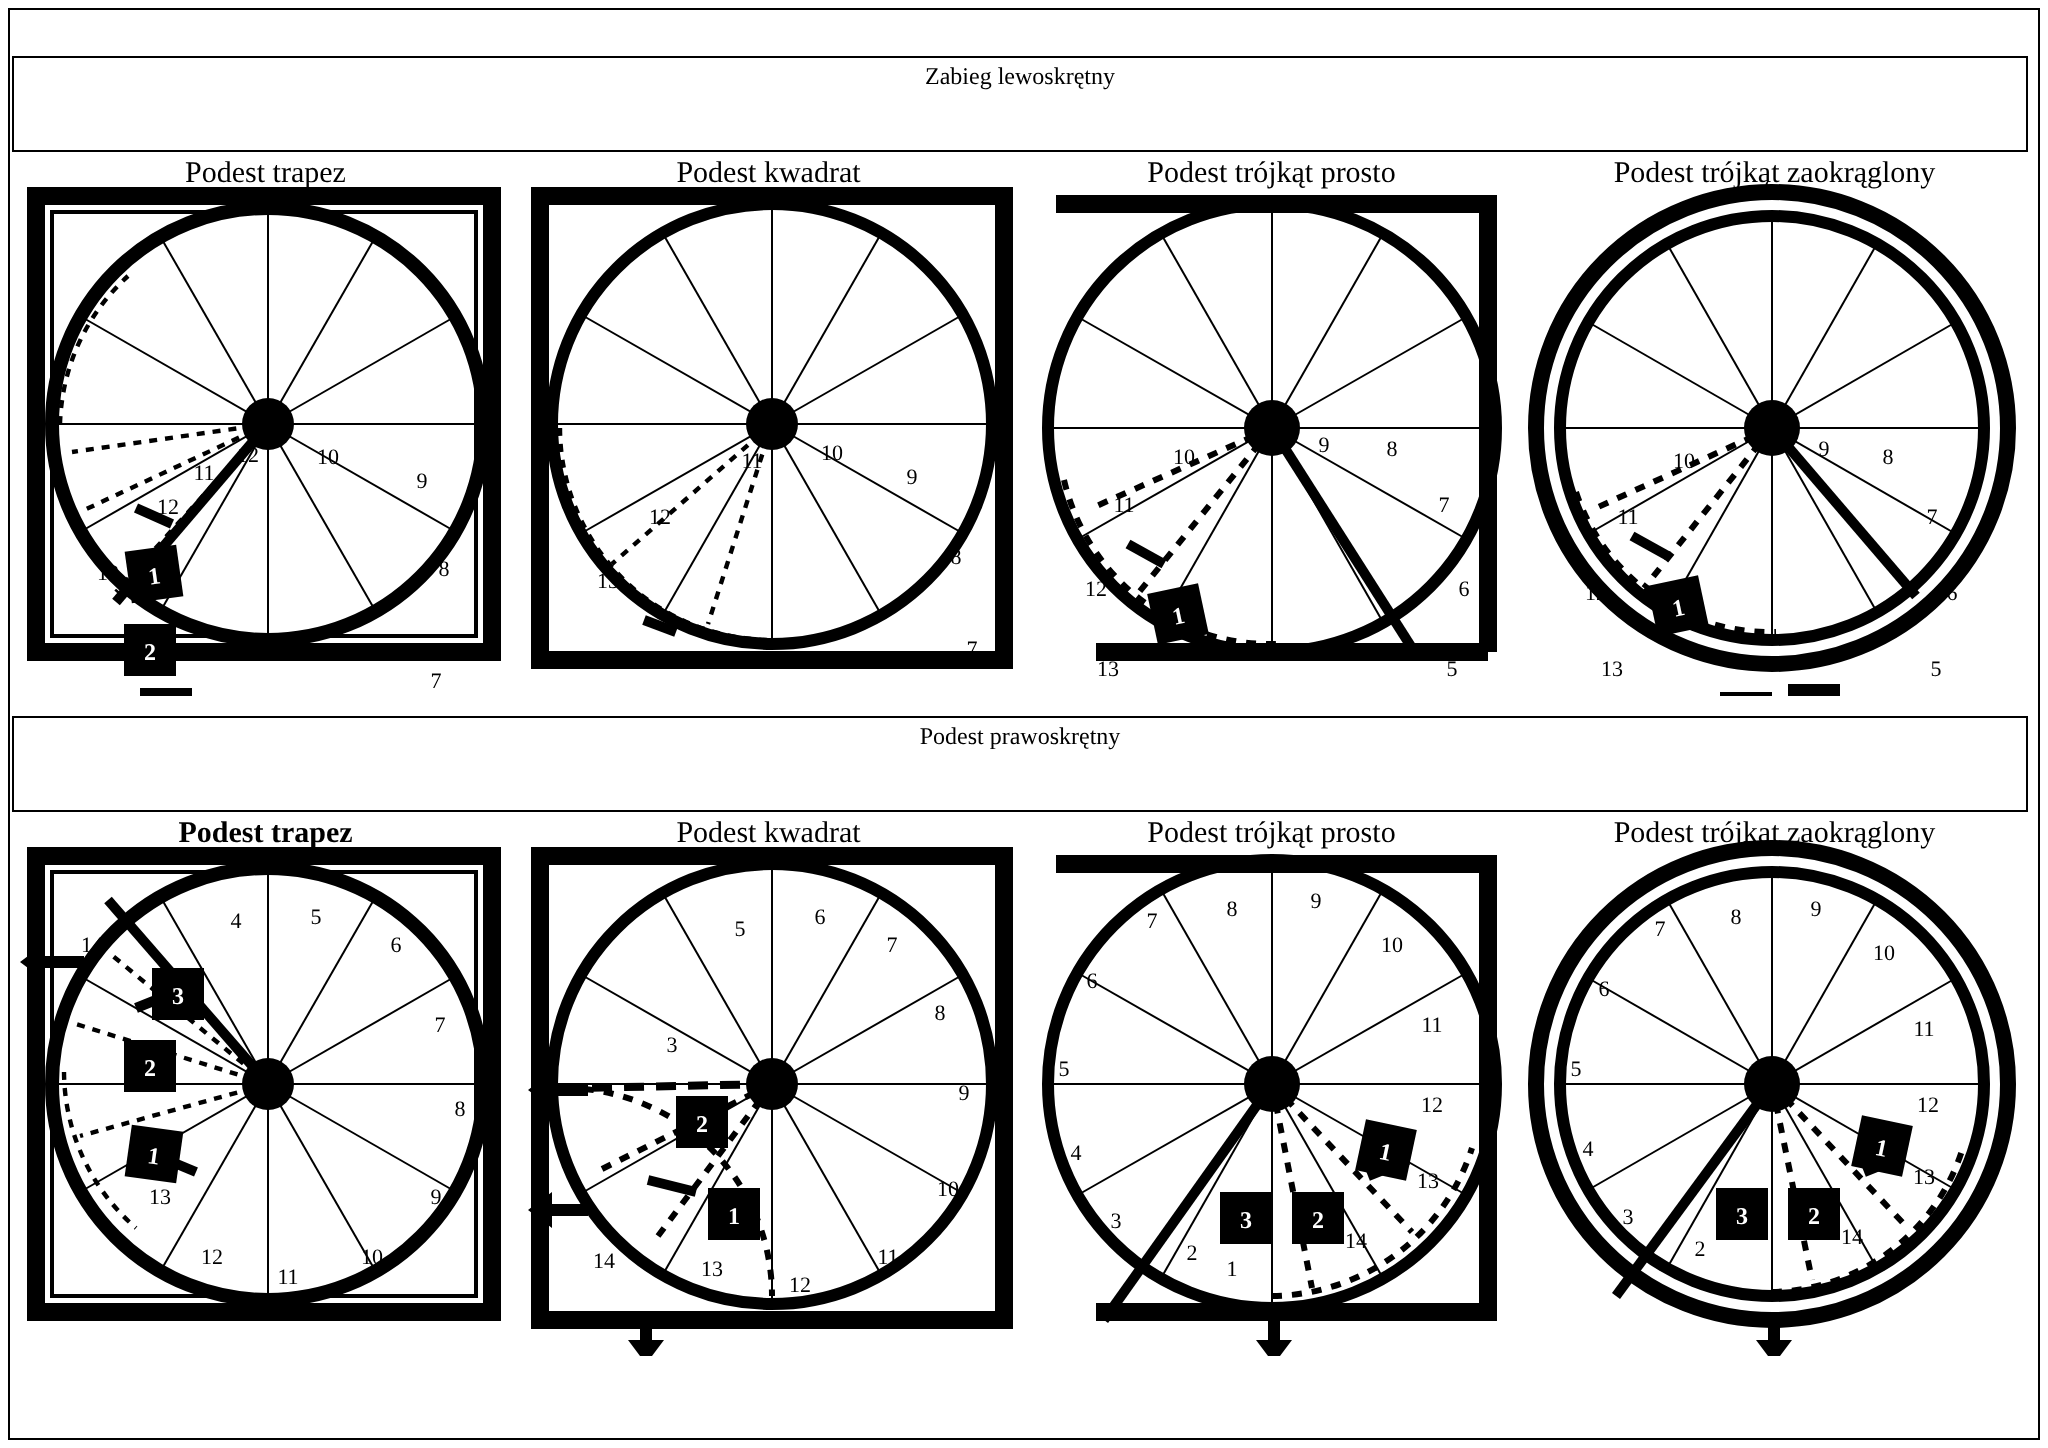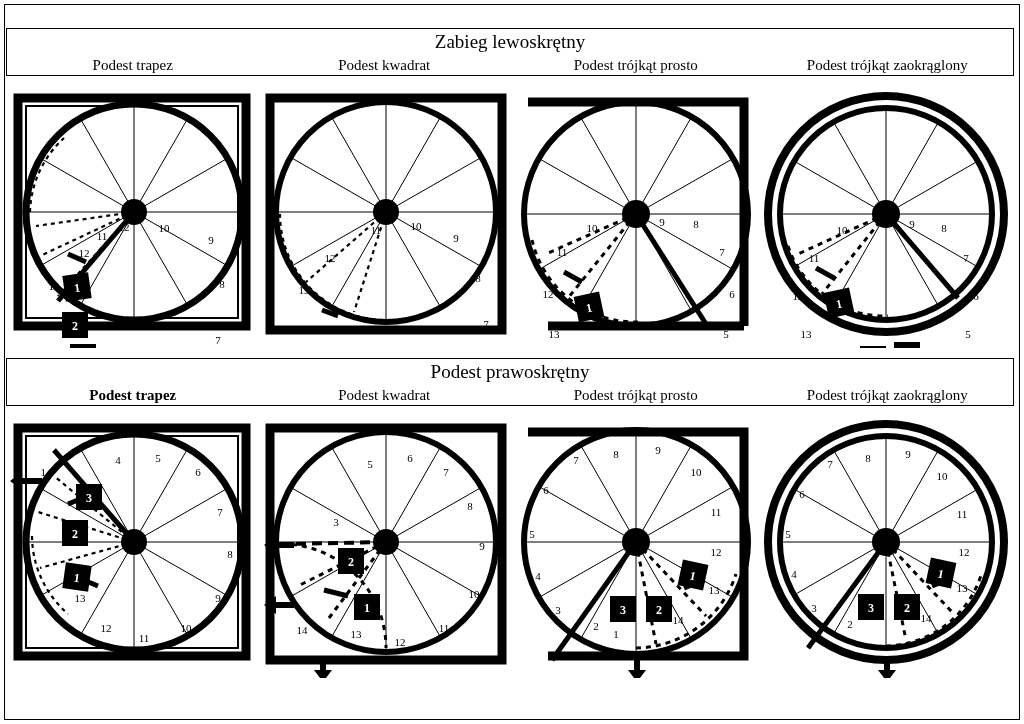--- a/index.html
+++ b/index.html
@@ -31,32 +31,33 @@
   .banner {
     position: absolute;
     left: 6px;
     width: 1008px;
     box-sizing: border-box;
     border: 1px solid #000;
     background: #ffffff;
   }
   .banner-title {
     text-align: center;
-    font-size: 19px;
+    font-size: 12px;
     padding-top: 3px;
     line-height: 1.1;
   }
   .banner-cols {
     display: flex;
     padding: 4px 0 5px 0;
   }
   .banner-col {
     flex: 1;
     text-align: center;
     font-size: 15px;
+    margin-top: 30px;
   }
   .banner-col.bold { font-weight: bold; }
 
   .banner-top { top: 28px; height: 48px; }
   .banner-mid { top: 358px; height: 48px; }
 
   
   .row {
     position: absolute;
     left: 6px;

